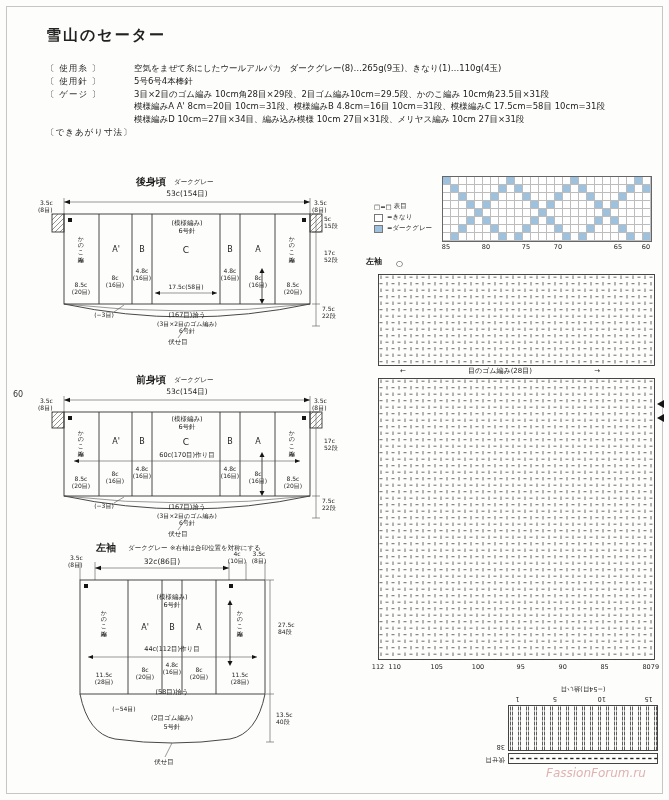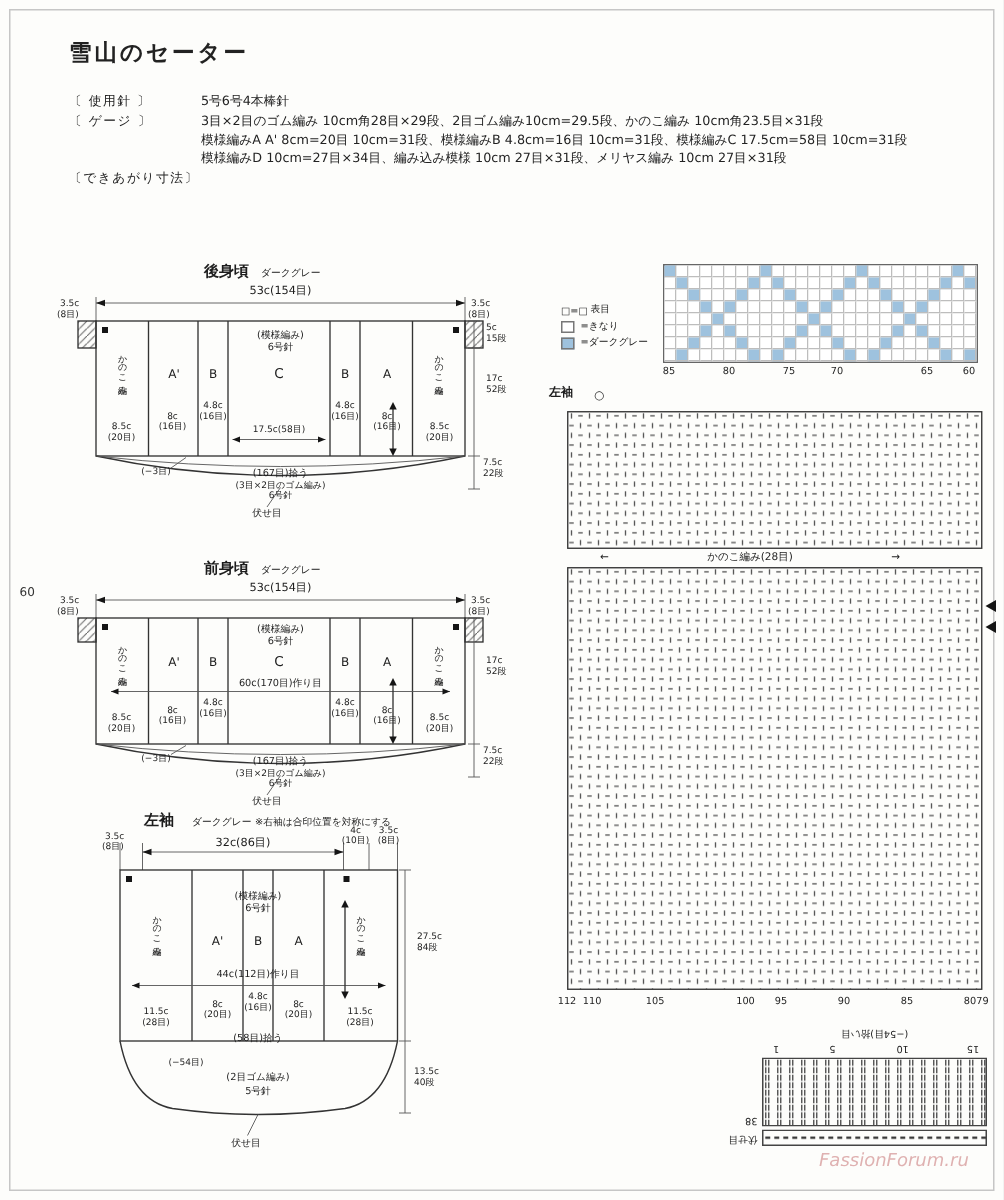--- a/index.html
+++ b/index.html
@@ -65,20 +65,24 @@
       <pattern id="hatchpat" width="5" height="5" patternUnits="userSpaceOnUse">
         <line x1="0" y1="5" x2="5" y2="0" stroke="#666" stroke-width="0.7"></line>
       </pattern>
     </defs>
   </svg>
 
   <div id="title">雪山のセーター</div>
   <div id="page-num">60</div>
 
   <div id="spec-block">
+    <div class="spec-row">
+        <span class="spec-label">〔 使用糸 〕</span>
+        <span class="spec-text">空気をまぜて糸にしたウールアルパカ　ダークグレー(8)…265g(9玉)、きなり(1)…110g(4玉)</span>
+      </div>
     <div class="spec-row">
         <span class="spec-label">〔 使用針 〕</span>
         <span class="spec-text">5号6号4本棒針</span>
       </div>
     <div class="spec-row">
         <span class="spec-label">〔 ゲージ 〕</span>
         <span class="spec-text">3目×2目のゴム編み 10cm角28目×29段、2目ゴム編み10cm=29.5段、かのこ編み 10cm角23.5目×31段</span>
       </div>
     <div class="spec-row">
         <span class="spec-label"></span>
@@ -585,35 +589,35 @@
 
   <div class="lbl s8 b" style="left:366px;top:258px">左袖</div>
   <div class="lbl s8" style="left:396px;top:260px">○</div>
 
   <svg class="shape" style="left:378px;top:274px" width="278" height="92">
     <rect x="0.5" y="0.5" width="276" height="91" style="fill:url(#seedpat)" stroke="#444"></rect>
   </svg>
 
   <div id="seed-row">
     <span>←</span>
-    <span>かのこ編み(28目)</span>
+    <span>目のゴム編み(28目)</span>
     <span>→</span>
   </div>
 
   <svg class="shape" style="left:378px;top:378px" width="288" height="282">
     <rect x="0.5" y="0.5" width="276" height="281" style="fill:url(#seedpat)" stroke="#444"></rect>
     <path class="f" d="M286,22 l-7,4 7,4 z"></path>
     <path class="f" d="M286,36 l-7,4 7,4 z"></path>
   </svg>
 
   <div id="mc-numbers">
       <span style="left: 0px;">112</span>
       <span style="left: 16.7879px;">110</span>
       <span style="left: 58.7576px;">105</span>
-      <span style="left: 119px;">100</span>
+      <span style="left: 100px;">100</span>
       <span style="left: 142.697px;">95</span>
       <span style="left: 184.667px;">90</span>
       <span style="left: 226.636px;">85</span>
       <span style="left: 268.606px;">80</span>
       <span style="left: 277px;">79</span>
     </div>
 
   <div id="bottom-chart">
     <div class="flip">
       <div class="bc-inner">

